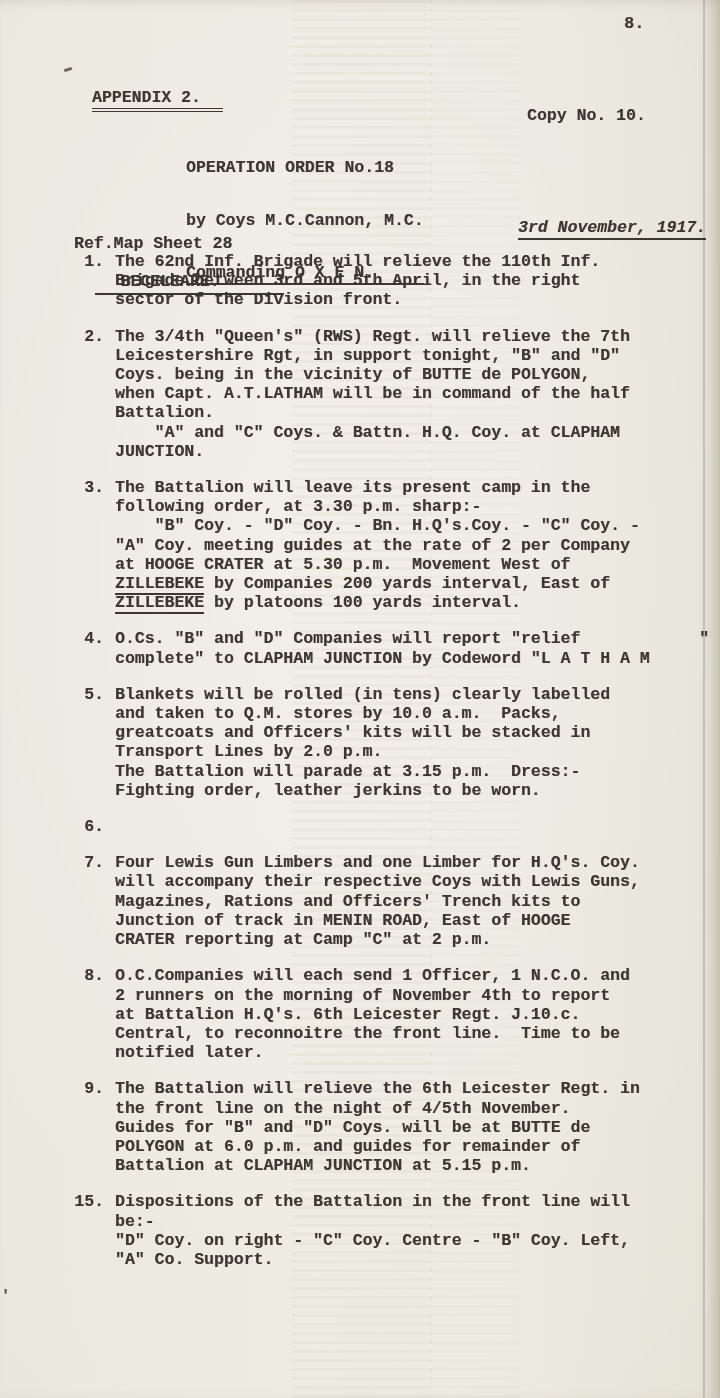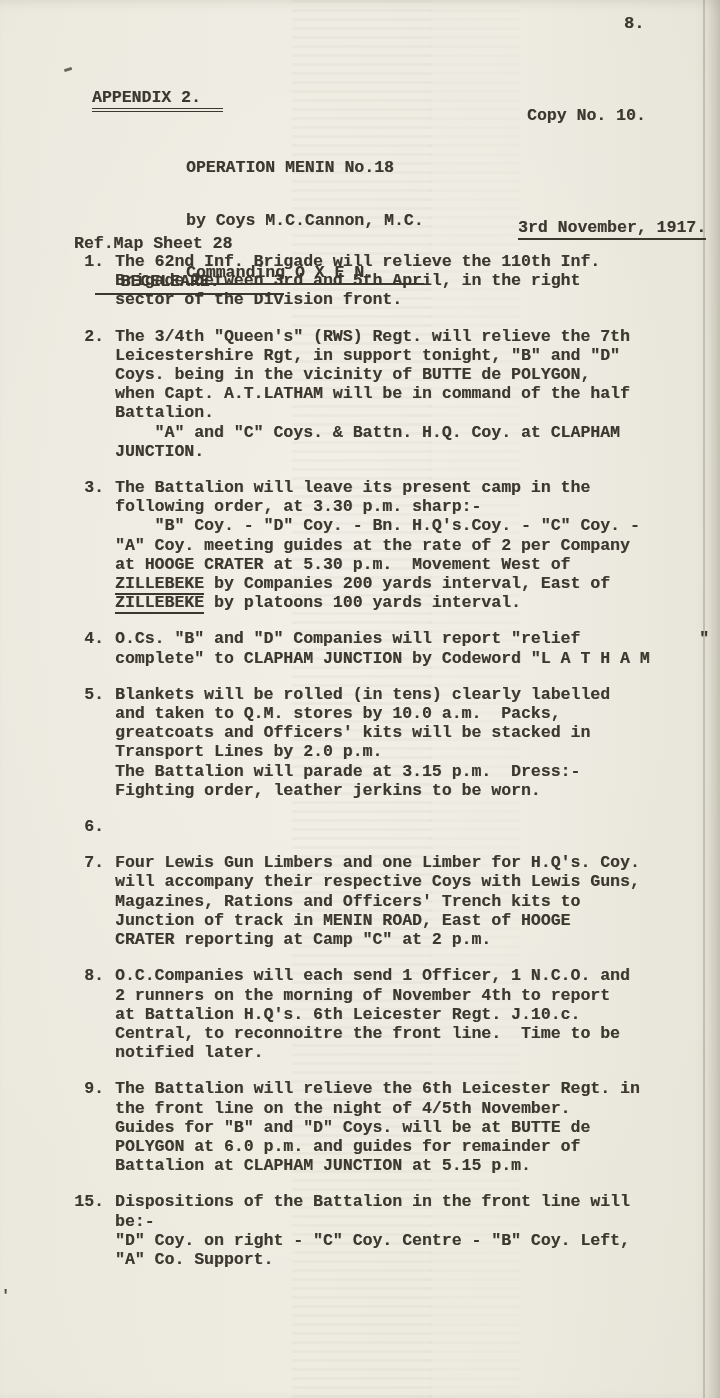--- a/index.html
+++ b/index.html
@@ -43,21 +43,21 @@
   .page-number   { left: 624px; top: 14px;  font-size: 17px; }
   .appendix      { left: 92px;  top: 88px; }
   .appendix span { border-bottom: 4px double #3c372f; padding: 0 22px 1px 0; }
   .copy-no       { left: 527px; top: 106px; }
   .order-title   { left: 186px; top: 124px; line-height: 17.5px; }
   .order-title .cmd span { border-bottom: 2px solid #3c372f; padding: 0 50px 1px 0; }
   .ref-block     { left: 74px;  top: 196px; line-height: 19px; }
   .ref-place     { display: inline-block; margin-left: 7px; }
   .ref-place span{ border-bottom: 2px solid #3c372f; padding: 0 64px 2px 26px; margin-left: -26px; }
   .date-line     { left: 518px; top: 218px; }
-  .date-line span{ border-bottom: 2px solid #3c372f; padding-bottom: 1px; }
+  .date-line span{ border-bottom: 2px solid #3c372f; padding-bottom: 1px; font-style: italic; }
 
   .items { position: absolute; left: 70px; top: 252px; width: 648px; }
   .item  { display: flex; margin-bottom: 17px; }
   .item .num   { width: 34px; margin-right: 11px; text-align: right; flex: none; }
   .item .lines { white-space: pre; }
   .uw { border-bottom: 2px solid #3c372f; }
 
   .ink-mark-top {
     position: absolute; left: 64px; top: 68px; width: 8px; height: 2.5px;
     background: #4a453b; transform: rotate(-18deg); opacity: 0.8; border-radius: 1px;
@@ -74,21 +74,21 @@
 
   <div class="abs fs page-number">8.</div>
 
   <div class="ink-mark-top"></div>
 
   <div class="abs fs appendix"><span>APPENDIX 2.</span></div>
 
   <div class="abs fs copy-no">Copy No. 10.</div>
 
   <div class="abs fs order-title">
-    <div>OPERATION MENIN No.18</div>
+    <div>OPERATION ORDER No.18</div>
     <div>by Coys M.C.Cannon, M.C.</div>
     <div class="cmd"><span>Commanding O X E N.</span></div>
   </div>
 
   <div class="abs fs ref-block">
     <div>Ref.Map Sheet 28</div>
     <div class="ref-place"><span>BECELEARE.</span></div>
   </div>
 
   <div class="abs fs date-line"><span>3rd November, 1917.</span></div>

